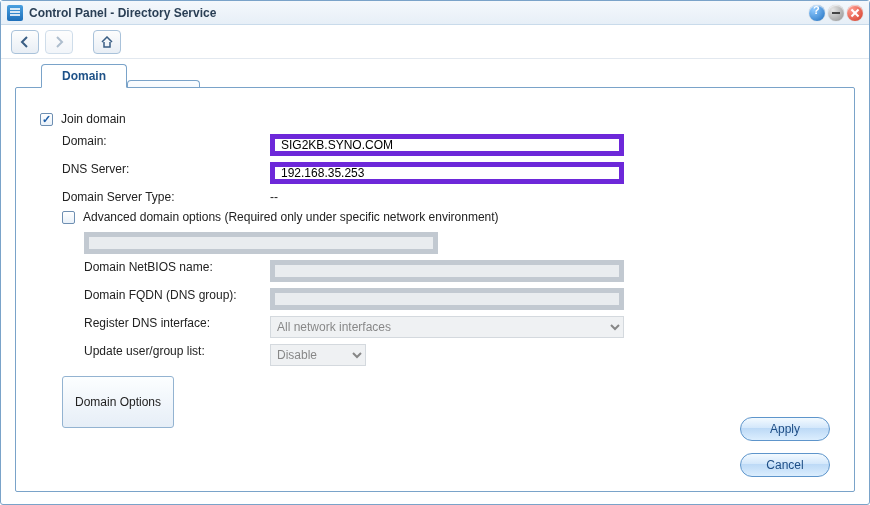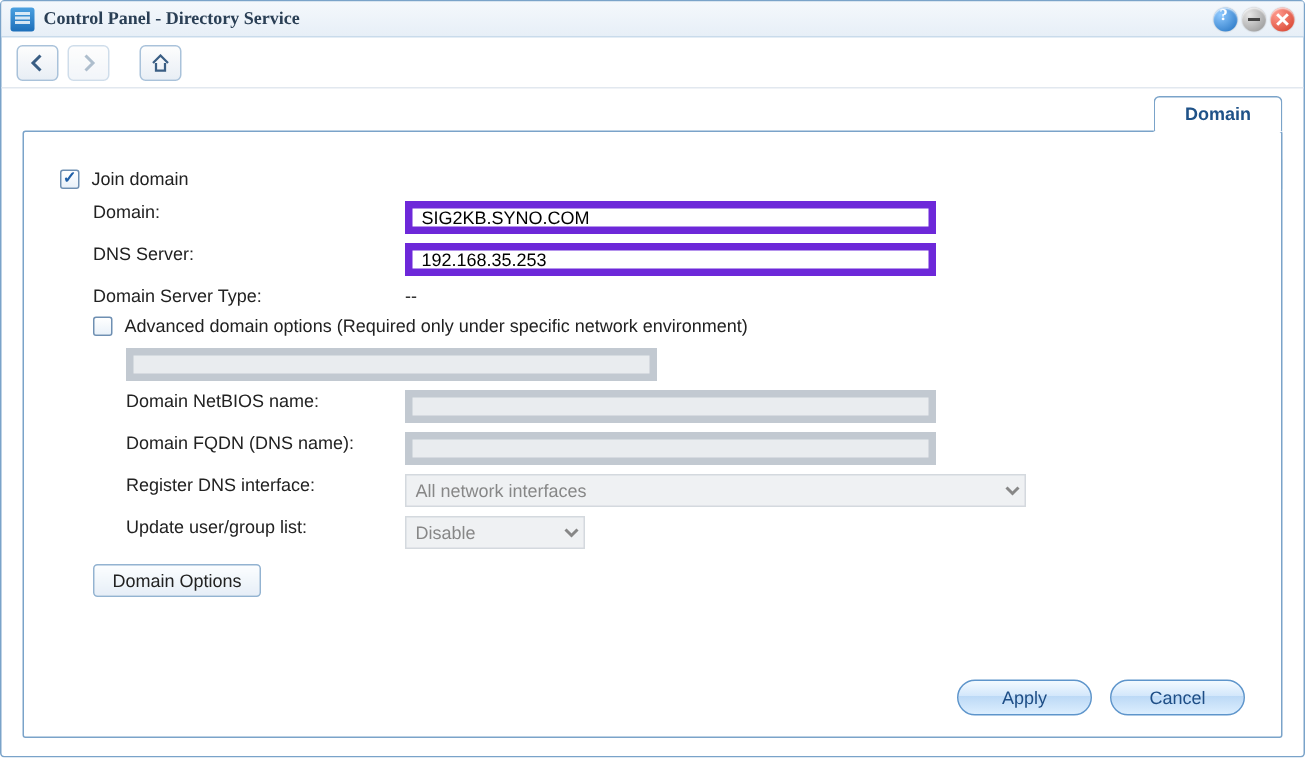--- a/index.html
+++ b/index.html
@@ -21,21 +21,20 @@
     border-radius: 3px;
     position: relative;
   }
   .titlebar {
     height: 24px;
     background: linear-gradient(#f4f8fc, #e7eff7);
     border-bottom: 1px solid #c9dbeb;
     display: flex;
     align-items: center;
     padding: 0 6px;
-    font-family: Liberation Serif, serif;
   }
   .title-icon {
     width: 16px; height: 16px;
     margin-right: 6px;
     background: linear-gradient(#4aa0e0, #1d6fba);
     border-radius: 2px;
     position: relative;
   }
   .title-icon::after{
     content:"";
@@ -87,21 +86,20 @@
     position:absolute;
     left:14px; right:14px; top:62px; bottom:12px;
   }
 
   .tabstrip {
     height: 24px;
     display:flex;
     align-items:flex-end;
     padding-left: 26px;
     gap:0;
-    flex-direction:column;
   }
   .tab {
     padding: 4px 20px 4px 20px;
     border: 1px solid #7aa3c9;
     border-bottom: none;
     border-top-left-radius: 4px;
     border-top-right-radius: 4px;
     background: linear-gradient(#fbfdff,#e9f1f9);
     color:#2a6bb0;
     font-size:12px;
@@ -153,40 +151,40 @@
   }
   .text-input:disabled { background:#e9ecef; border-color:#c2c9d1; color:#555; }
   .text-input.wide { width: 354px; }
   .static-val { color:#222; }
 
   .select {
     height:22px; border:1px solid #9ab5cf; background:#fff;
     font-family:inherit; font-size:12px; padding:1px 2px;
   }
   .select:disabled { background:#e9ecef; border-color:#c2c9d1; color:#555;}
-  .select.wide { width:414px; }
-  .select.small { width: 120px; }
+  .select.wide { width:354px; }
+  .select.small { width: 96px; }
 
   .domain-opts-btn {
     margin-left:22px;
     margin-top:4px;
-    padding: 3px 12px;
+    padding: 18px 12px;
     background: linear-gradient(#fcfeff,#e6eef7);
     border:1px solid #93b3d1;
     border-radius:3px;
     cursor:pointer;
     font-size:12px;
     color:#222;
   }
 
   .bottom-buttons {
     position:absolute;
     right: 24px;
     bottom: 14px;
-    display:flex; gap:12px;
+    display:flex; gap:12px;flex-direction:column;
   }
   .pill-btn {
     min-width: 90px;
     padding: 4px 22px;
     border:1px solid #5e95cb;
     border-radius: 12px;
     background: linear-gradient(#f3faff 0%, #d3e7fb 45%, #bcd9f6 46%, #dceefe 100%);
     color:#1e4e86;
     font-size:12px;
     cursor:pointer;
@@ -270,21 +268,21 @@
       <div class="form-row adv">
         <input class="text-input wide" disabled="" value="" style="">
       </div>
 
       <div class="form-row adv">
         <div class="form-label">Domain NetBIOS name:</div>
         <input class="text-input wide" disabled="" value="" style="">
       </div>
 
       <div class="form-row adv">
-        <div class="form-label">Domain FQDN (DNS name):</div>
+        <div class="form-label">Domain FQDN (DNS group):</div>
         <input class="text-input wide" disabled="" value="" style="">
       </div>
 
       <div class="form-row adv">
         <div class="form-label">Register DNS interface:</div>
         <select class="select wide" disabled="">
           <option>All network interfaces</option>
         </select>
       </div>
 

